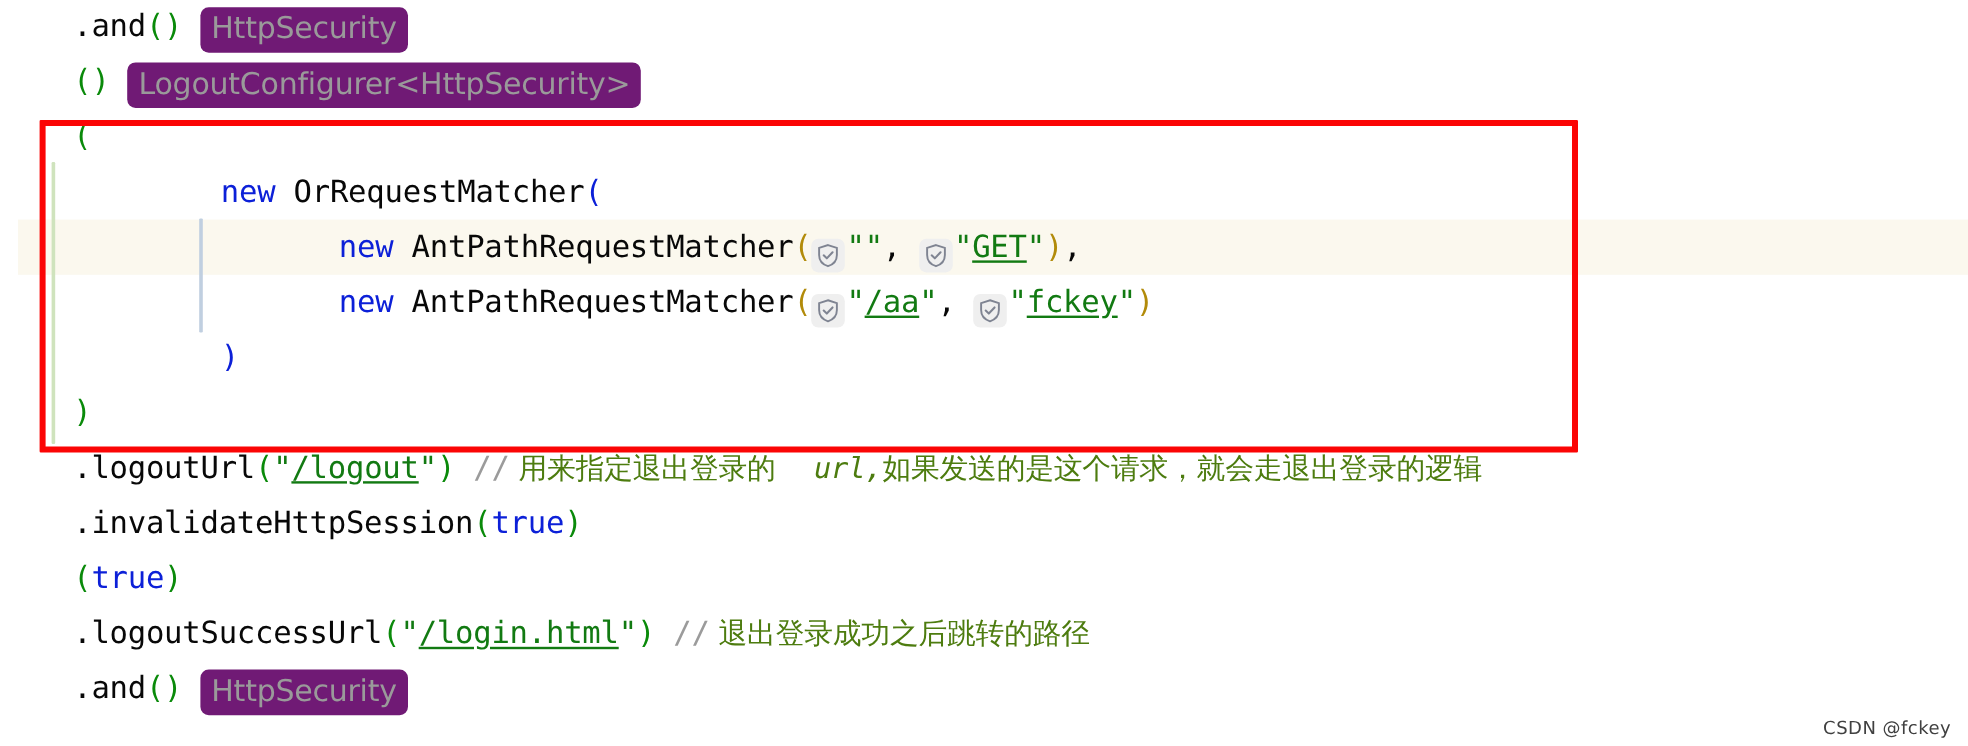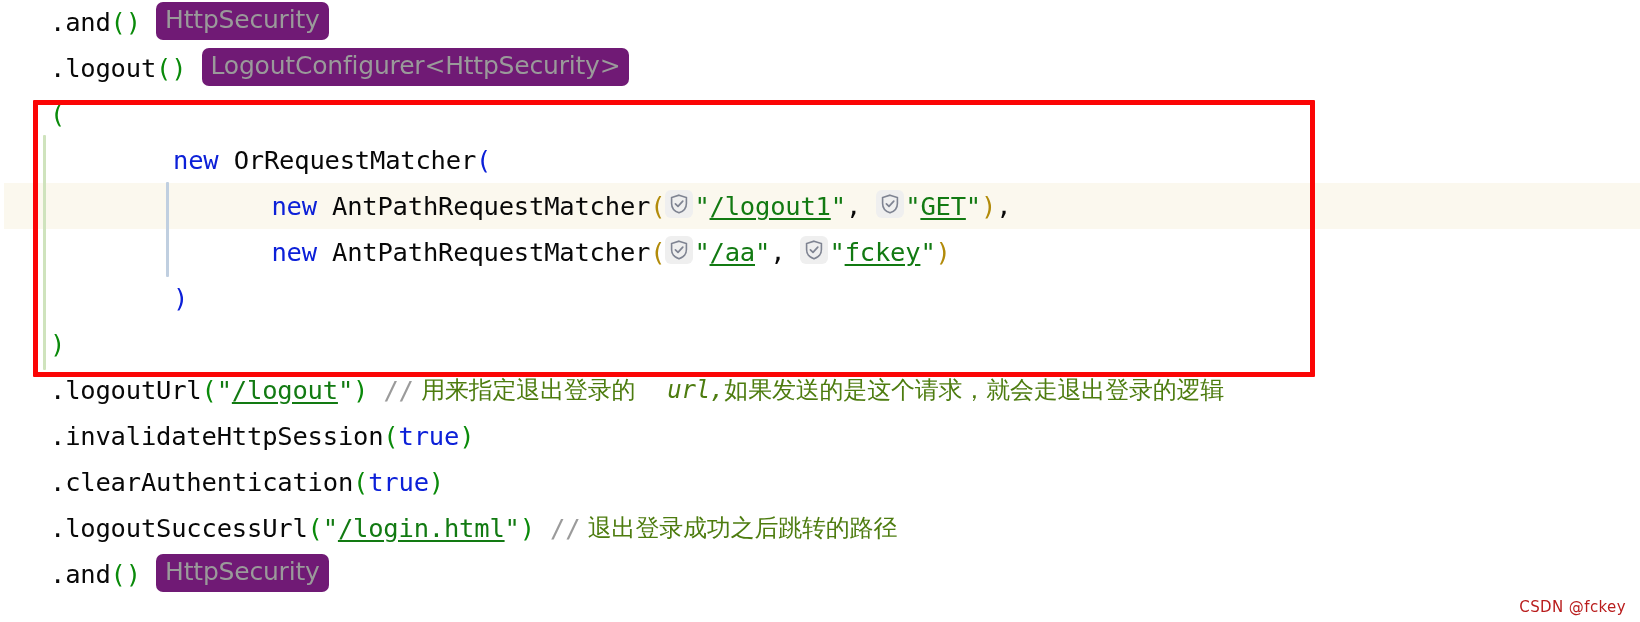--- a/index.html
+++ b/index.html
@@ -18,25 +18,25 @@
 
   
   #editor {
     position: absolute;
     inset: 0;
     background: #ffffff;
   }
 
   .line {
     position: absolute;
-    left: 4px;
+    left: 15px;
     right: 0;
     height: 46px;
     display: flex;
-    align-items: center;
+    align-items: flex-end;
     white-space: pre;
     font-size: 25.5px;
     line-height: 46px;
     letter-spacing: -0.2px;
     font-family: "DejaVu Sans Mono", "Liberation Mono", monospace;
     color: #080808;
   }
   .line.caret-row { background: #fbf8ee; }
 
   .gut { display: inline-block; }
@@ -98,54 +98,54 @@
     border-radius: 1px;
     pointer-events: none;
     background: transparent;
   }
 
   
   #watermark {
     position: absolute;
     right: 14px;
     bottom: 6px;
-    color: #b91c1c;
+    color: #404040;
     font-family: "DejaVu Sans", "Liberation Sans", sans-serif;
     font-size: 15px;
     letter-spacing: 0.4px;
   }
 </style>
 </head>
 <body>
 
 <div id="editor">
   <div id="lines-host">
       <div class="line" id="line-and-1" style="top: -1px;"><span class="gut" style="display: inline-block; width: 46px;"></span><span class="t-plain">.and</span><span class="t-paren">()</span><span class="t-plain"> </span><span class="hint">HttpSecurity</span></div>
-      <div class="line" id="line-logout" style="top: 45px;"><span class="gut" style="display: inline-block; width: 46px;"></span><span class="t-plain">.logout</span><span class="t-paren">()</span><span class="t-plain"> </span><span class="hint">LogoutConfigurer&lt;HttpSecurity&gt;</span></div>
+      <div class="line" id="line-logout" style="top: 45px;"><span class="gut" style="display: inline-block; width: 46px;"></span><span class="t-paren">()</span><span class="t-plain"> </span><span class="hint">LogoutConfigurer&lt;HttpSecurity&gt;</span></div>
       <div class="line" id="line-logoutRequestMatcher" style="top: 91px;"><span class="gut" style="display: inline-block; width: 46px;"></span><span class="t-paren">(</span></div>
       <div class="line" id="line-new-OrRequestMatcher" style="top: 137px;"><span class="gut" style="display: inline-block; width: 169px;"></span><span class="t-kw">new</span><span class="t-plain"> </span><span class="t-plain">OrRequestMatcher</span><span class="t-kw">(</span></div>
       <div class="line caret-row" id="line-ant-logout1" style="top: 183px;"><span class="gut" style="display: inline-block; width: 267.4px;"></span><span class="t-kw">new</span><span class="t-plain"> </span><span class="t-plain">AntPathRequestMatcher</span><span class="t-paren-y">(</span><span class="shield"><svg width="22" height="22" viewBox="0 0 22 22" aria-hidden="true">
             <path d="M11 2.2 L18.4 4.6 V10.4 C18.4 15.0 15.2 18.4 11 19.8 C6.8 18.4 3.6 15.0 3.6 10.4 V4.6 Z" fill="none" stroke="#7f8492" stroke-width="1.6"></path>
             <path d="M7.4 10.8 L10.0 13.3 L14.8 8.2" fill="none" stroke="#7f8492" stroke-width="1.7" stroke-linecap="round" stroke-linejoin="round"></path>
-          </svg></span><span class="t-str">"</span><span class="t-url">/logout1</span><span class="t-str">"</span><span class="t-plain">, </span><span class="shield"><svg width="22" height="22" viewBox="0 0 22 22" aria-hidden="true">
+          </svg></span><span class="t-str">"</span><span class="t-str">"</span><span class="t-plain">, </span><span class="shield"><svg width="22" height="22" viewBox="0 0 22 22" aria-hidden="true">
             <path d="M11 2.2 L18.4 4.6 V10.4 C18.4 15.0 15.2 18.4 11 19.8 C6.8 18.4 3.6 15.0 3.6 10.4 V4.6 Z" fill="none" stroke="#7f8492" stroke-width="1.6"></path>
             <path d="M7.4 10.8 L10.0 13.3 L14.8 8.2" fill="none" stroke="#7f8492" stroke-width="1.7" stroke-linecap="round" stroke-linejoin="round"></path>
           </svg></span><span class="t-str">"</span><span class="t-url">GET</span><span class="t-str">"</span><span class="t-paren-y">)</span><span class="t-plain">,</span></div>
       <div class="line" id="line-ant-aa" style="top: 229px;"><span class="gut" style="display: inline-block; width: 267.4px;"></span><span class="t-kw">new</span><span class="t-plain"> </span><span class="t-plain">AntPathRequestMatcher</span><span class="t-paren-y">(</span><span class="shield"><svg width="22" height="22" viewBox="0 0 22 22" aria-hidden="true">
             <path d="M11 2.2 L18.4 4.6 V10.4 C18.4 15.0 15.2 18.4 11 19.8 C6.8 18.4 3.6 15.0 3.6 10.4 V4.6 Z" fill="none" stroke="#7f8492" stroke-width="1.6"></path>
             <path d="M7.4 10.8 L10.0 13.3 L14.8 8.2" fill="none" stroke="#7f8492" stroke-width="1.7" stroke-linecap="round" stroke-linejoin="round"></path>
           </svg></span><span class="t-str">"</span><span class="t-url">/aa</span><span class="t-str">"</span><span class="t-plain">, </span><span class="shield"><svg width="22" height="22" viewBox="0 0 22 22" aria-hidden="true">
             <path d="M11 2.2 L18.4 4.6 V10.4 C18.4 15.0 15.2 18.4 11 19.8 C6.8 18.4 3.6 15.0 3.6 10.4 V4.6 Z" fill="none" stroke="#7f8492" stroke-width="1.6"></path>
             <path d="M7.4 10.8 L10.0 13.3 L14.8 8.2" fill="none" stroke="#7f8492" stroke-width="1.7" stroke-linecap="round" stroke-linejoin="round"></path>
           </svg></span><span class="t-str">"</span><span class="t-url">fckey</span><span class="t-str">"</span><span class="t-paren-y">)</span></div>
       <div class="line" id="line-close-inner" style="top: 275px;"><span class="gut" style="display: inline-block; width: 169px;"></span><span class="t-kw">)</span></div>
       <div class="line" id="line-close-outer" style="top: 321px;"><span class="gut" style="display: inline-block; width: 46px;"></span><span class="t-paren">)</span></div>
       <div class="line" id="line-logoutUrl" style="top: 367px;"><span class="gut" style="display: inline-block; width: 46px;"></span><span class="t-plain">.logoutUrl</span><span class="t-paren">(</span><span class="t-str">"</span><span class="t-url">/logout</span><span class="t-str">"</span><span class="t-paren">)</span><span class="t-plain"> </span><span class="t-slashes">//</span><span class="t-comment"> 用来指定退出登录的</span><span class="t-comment"><span class="em">url,</span></span><span class="t-comment">如果发送的是这个请求，就会走退出登录的逻辑</span></div>
       <div class="line" id="line-invalidateHttpSession" style="top: 413px;"><span class="gut" style="display: inline-block; width: 46px;"></span><span class="t-plain">.invalidateHttpSession</span><span class="t-paren">(</span><span class="t-bool">true</span><span class="t-paren">)</span></div>
-      <div class="line" id="line-clearAuthentication" style="top: 459px;"><span class="gut" style="display: inline-block; width: 46px;"></span><span class="t-plain">.clearAuthentication</span><span class="t-paren">(</span><span class="t-bool">true</span><span class="t-paren">)</span></div>
+      <div class="line" id="line-clearAuthentication" style="top: 459px;"><span class="gut" style="display: inline-block; width: 46px;"></span><span class="t-paren">(</span><span class="t-bool">true</span><span class="t-paren">)</span></div>
       <div class="line" id="line-logoutSuccessUrl" style="top: 505px;"><span class="gut" style="display: inline-block; width: 46px;"></span><span class="t-plain">.logoutSuccessUrl</span><span class="t-paren">(</span><span class="t-str">"</span><span class="t-url">/login.html</span><span class="t-str">"</span><span class="t-paren">)</span><span class="t-plain"> </span><span class="t-slashes">//</span><span class="t-comment"> 退出登录成功之后跳转的路径</span></div>
       <div class="line" id="line-and-2" style="top: 551px;"><span class="gut" style="display: inline-block; width: 46px;"></span><span class="t-plain">.and</span><span class="t-paren">()</span><span class="t-plain"> </span><span class="hint">HttpSecurity</span></div>
     </div>
   <div id="guides-host">
       <div class="guide green" style="left: 43px; top: 135px; height: 235px;"></div>
       <div class="guide blue" style="left: 166px; top: 182px; height: 95px;"></div>
     </div>
   <div id="redbox" style="left: 33px; top: 100px; width: 1282px; height: 277px; border-color: rgb(251, 5, 5);"></div>
 </div>
 

